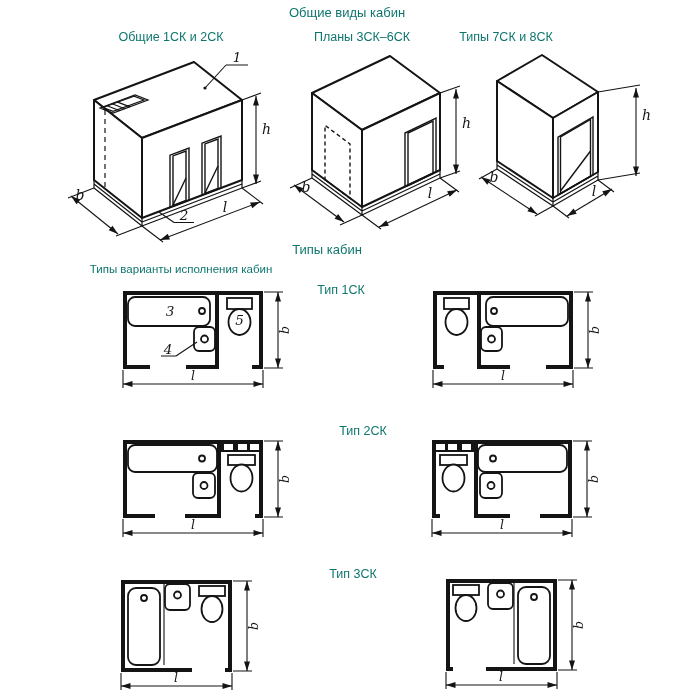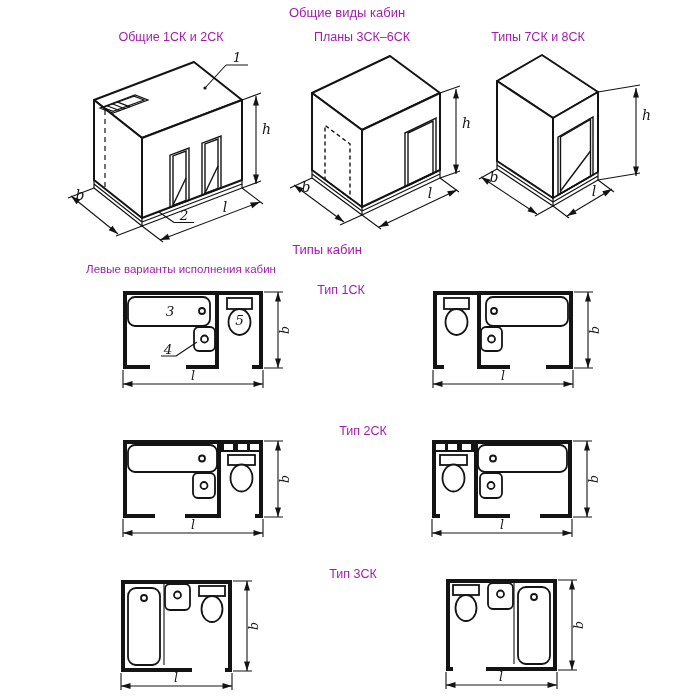--- a/index.html
+++ b/index.html
@@ -1,20 +1,20 @@
 <!DOCTYPE html>
 <html><head>
 <meta charset="utf-8">
 <style>
   html,body { margin:0; padding:0; background:#fff; }
   .canvas { position:relative; width:700px; height:700px; background:#ffffff; overflow:hidden;
             font-family:"Liberation Sans", sans-serif; color:#141414; }
   .abs { position:absolute; }
   .lbl { position:absolute; transform:translateX(-50%); white-space:nowrap;
-         font-size:12.5px; color:#a21caf; }
+         font-size:12.5px; color:#0f766e; }
   .lbl-big { font-size:13px; }
   .lbl-sm  { font-size:11.5px; }
   svg { overflow:visible; }
   svg text { font-family:"DejaVu Serif", serif; font-style:italic; fill:#141414; }
   .co    { font-size:13.5px; }
   .dim-t { font-size:14px; }
   .dim-s { font-size:12.5px; }
   .face  { fill:#ffffff; stroke:#141414; stroke-width:2; stroke-linejoin:round; }
   .thin  { stroke:#141414; stroke-width:1.2; fill:none; }
   .door  { stroke:#141414; stroke-width:1.4; fill:none; }
@@ -31,23 +31,23 @@
     <defs>
       <marker id="arr" viewBox="0 0 10 10" refX="9.5" refY="5" markerWidth="12" markerHeight="10" orient="auto-start-reverse" markerUnits="userSpaceOnUse">
         <path d="M0,2 L9.5,5 L0,8 Z" fill="#141414"></path>
       </marker>
     </defs>
   </svg>
 
   <div class="lbl lbl-big" style="left:347px;top:5px">Общие виды кабин</div>
   <div class="lbl" style="left:171px;top:30px">Общие 1СК и 2СК</div>
   <div class="lbl" style="left:362px;top:30px">Планы 3СК–6СК</div>
-  <div class="lbl" style="left:538px;top:30px">Типы 7СК и 8СК</div>
+  <div class="lbl" style="left:506px;top:30px">Типы 7СК и 8СК</div>
   <div class="lbl lbl-big" style="left:327px;top:242px">Типы кабин</div>
-  <div class="lbl lbl-sm" style="left:181px;top:263px">Левые варианты исполнения кабин</div>
+  <div class="lbl lbl-sm" style="left:181px;top:263px">Типы варианты исполнения кабин</div>
   <div class="lbl" style="left:341px;top:283px">Тип 1СК</div>
   <div class="lbl" style="left:363px;top:424px">Тип 2СК</div>
   <div class="lbl" style="left:353px;top:567px">Тип 3СК</div>
 
   <svg class="abs" style="left:55px;top:50px" width="225" height="195" viewBox="0 0 225 195">
     <g>
       <path class="face" d="M87,88 L187,50 L139,12 L39,50 Z"></path>
       <path class="face" d="M87,168 L187,130 L187,50 L87,88 Z"></path>
       <path class="face" d="M39,130 L87,168 L87,88 L39,50 Z"></path>
     </g>

